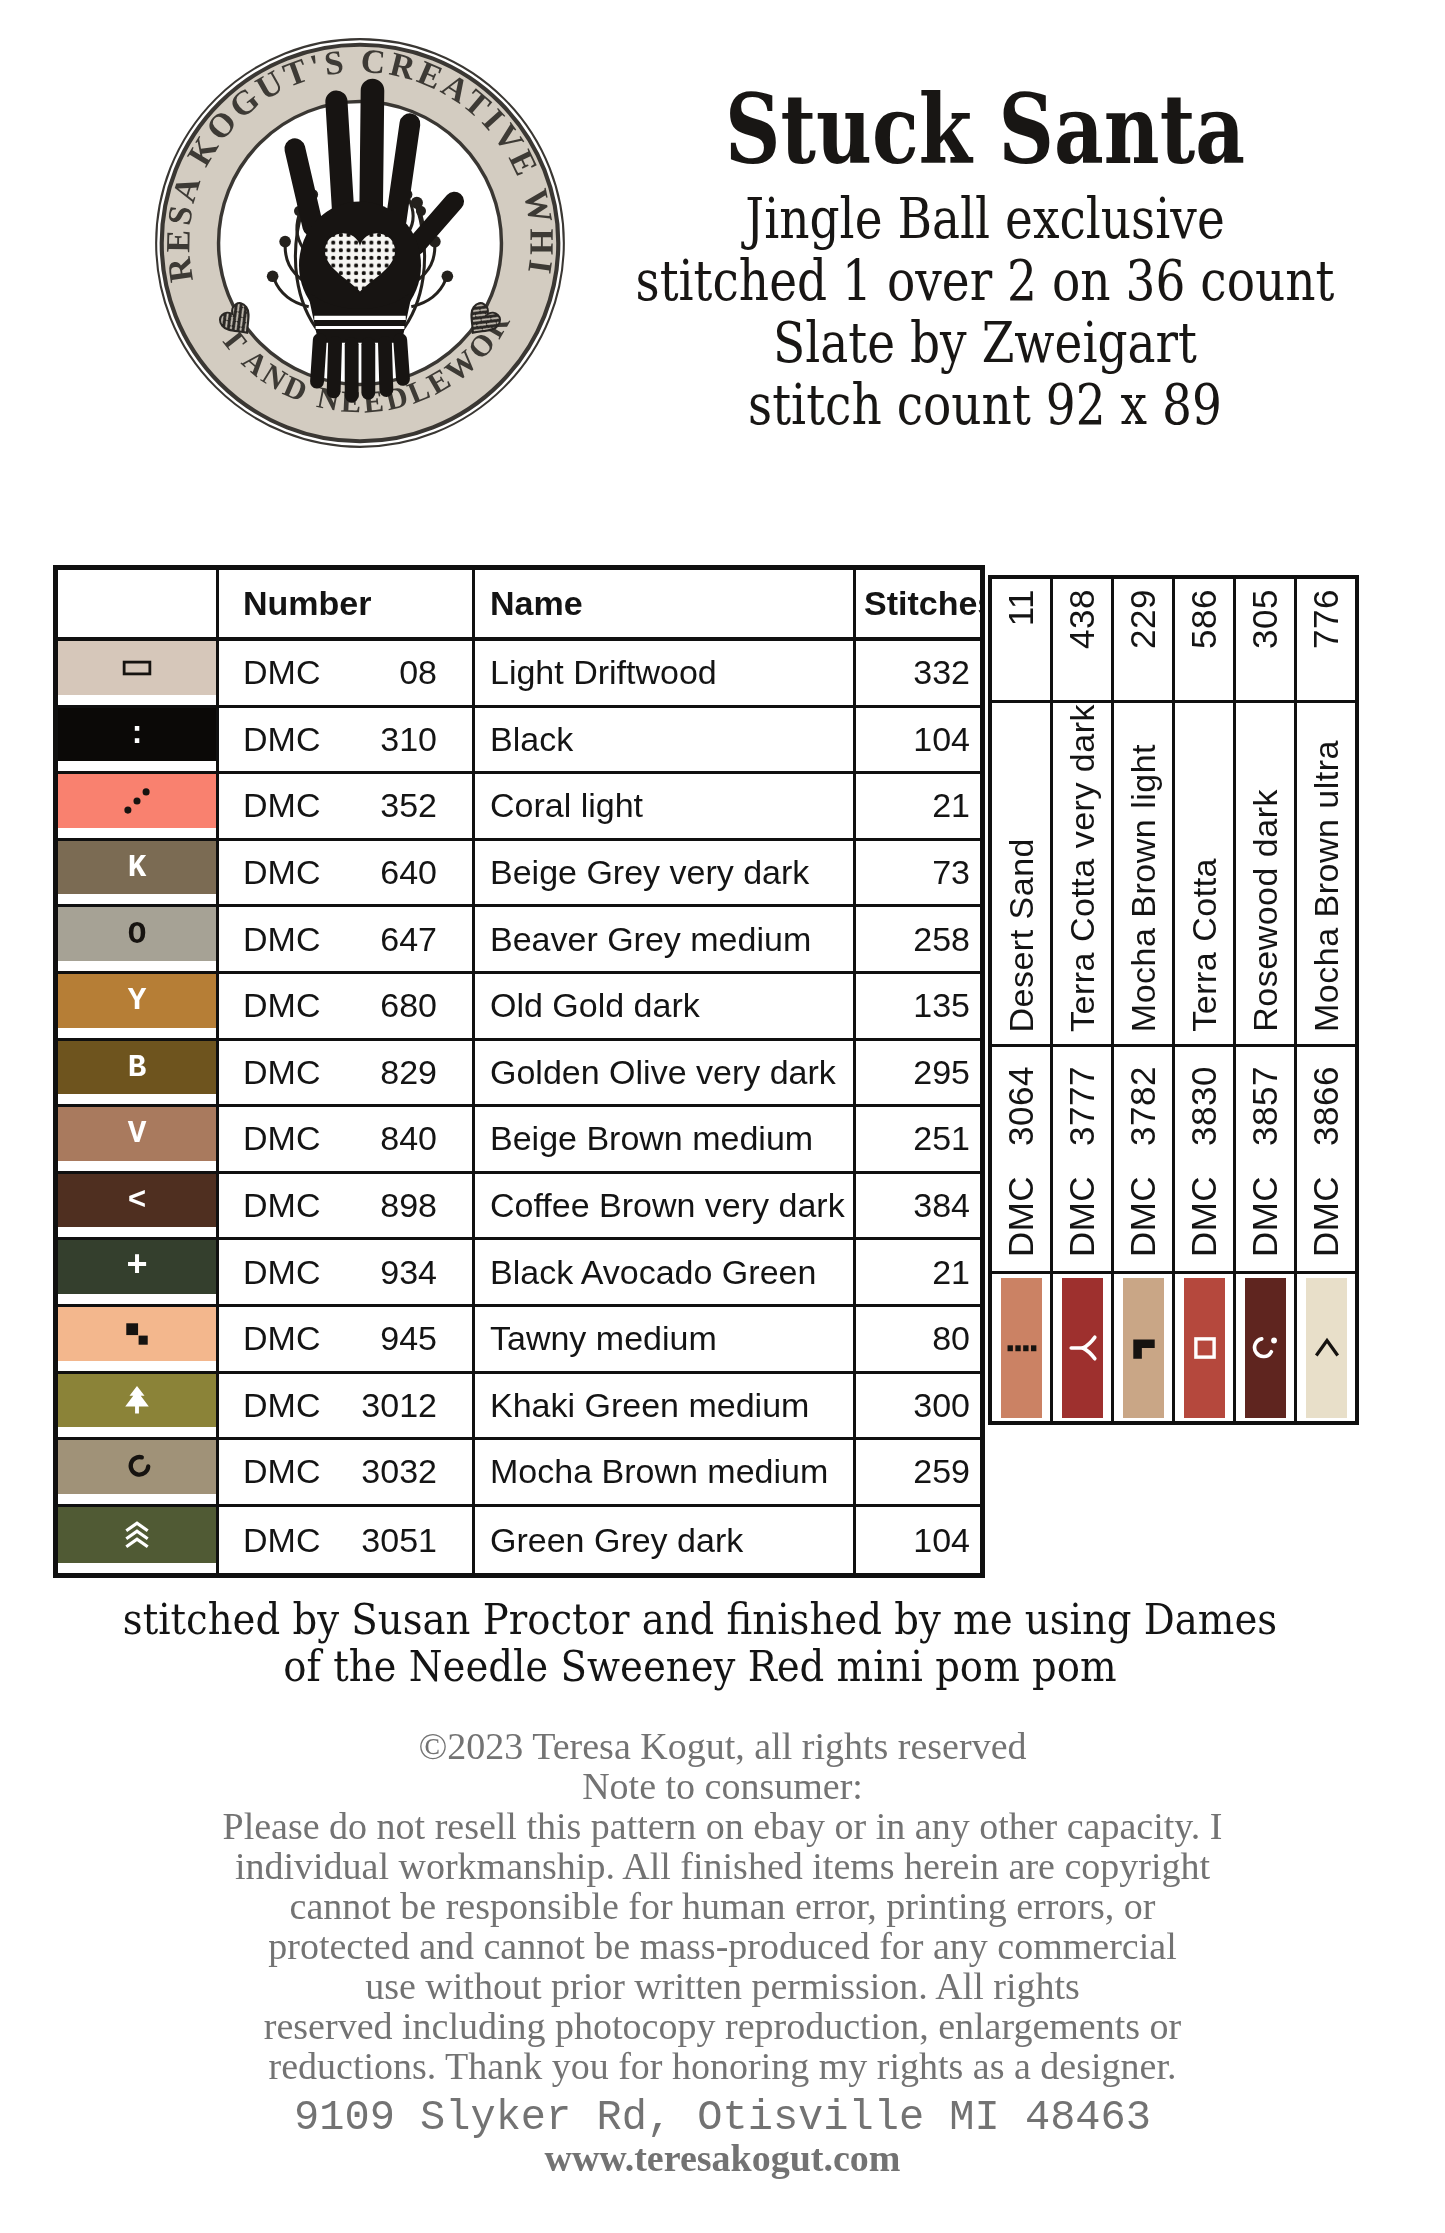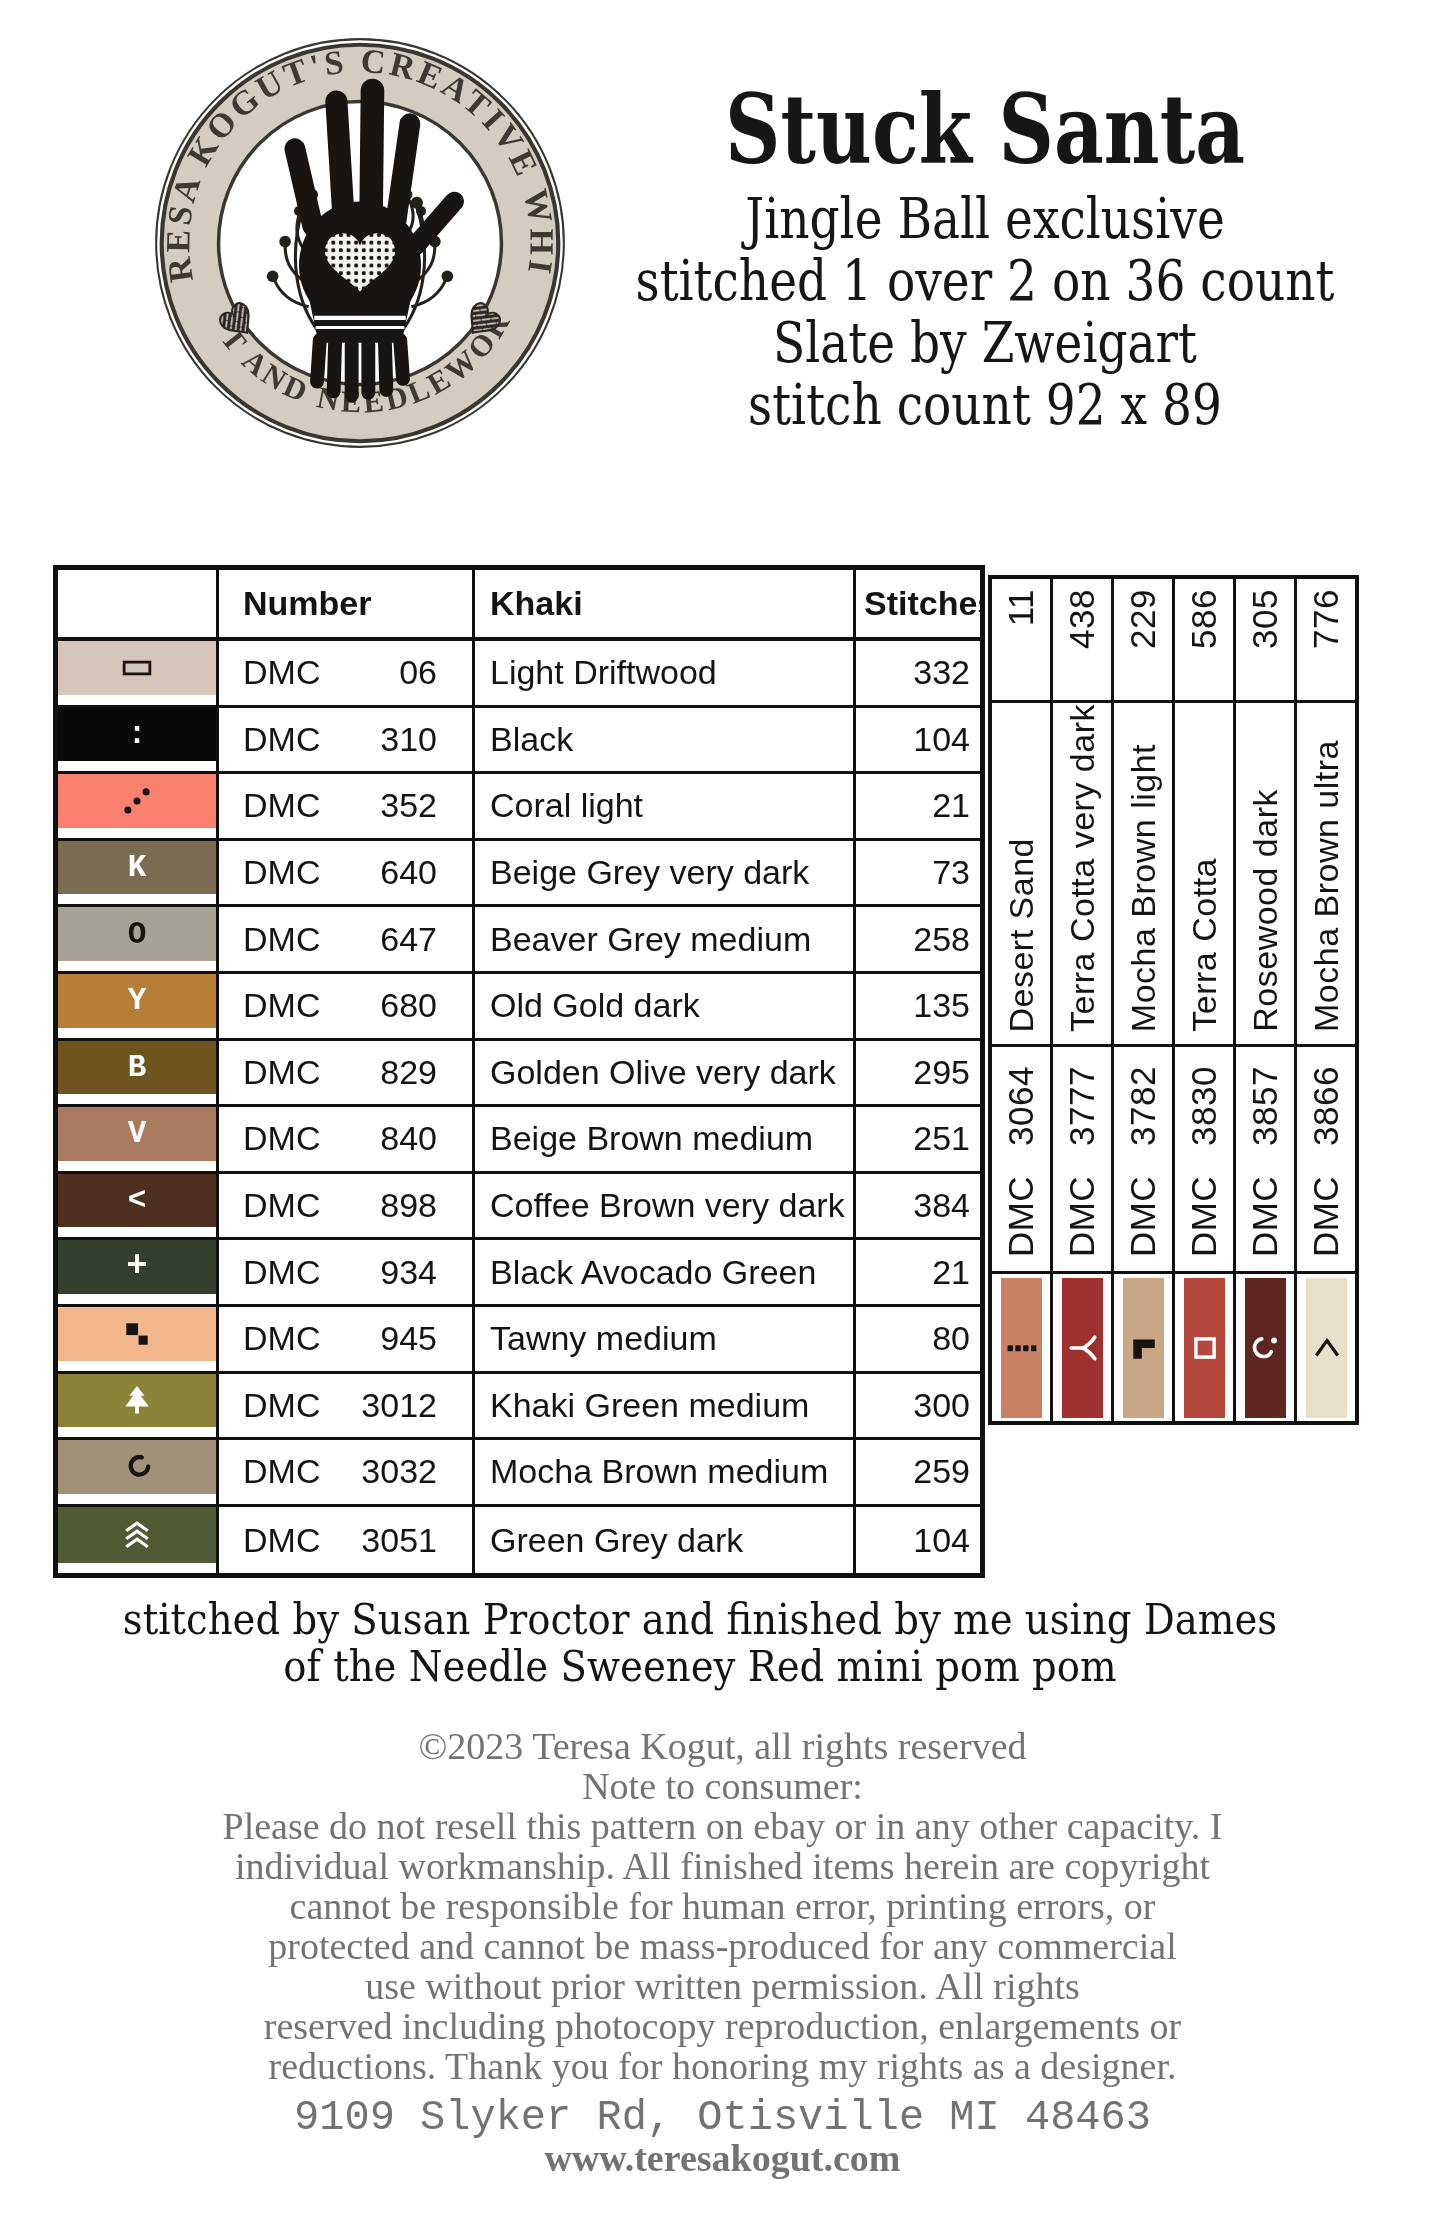--- a/index.html
+++ b/index.html
@@ -167,33 +167,33 @@
     <div class="title-main">Stuck Santa</div>
     <div class="title-sub">Jingle Ball exclusive</div>
     <div class="title-sub">stitched 1 over 2 on 36 count</div>
     <div class="title-sub">Slate by Zweigart</div>
     <div class="title-sub">stitch count 92 x 89</div>
   </div>
 
   <div class="main-table">
     <div class="c-sym hdr"></div>
     <div class="c-num hdr">Number</div>
-    <div class="c-name hdr">Khaki</div>
+    <div class="c-name hdr">Name</div>
     <div class="c-st hdr">Stitches</div>
 
     <div class="c-sym">
       <div class="chip" style="background-color: rgb(214, 199, 186);">
         <svg width="30" height="30" viewBox="0 0 28 28">
             <rect x="2" y="8.5" width="24" height="11" fill="none" stroke="#161310" stroke-width="2.6"></rect>
           </svg>
       </div>
     </div>
     <div class="c-num">
         <span class="dmc-l">DMC</span>
-        <span class="code">06</span>
+        <span class="code">08</span>
       </div>
     <div class="c-name">Light Driftwood</div>
     <div class="c-st">332</div>
 
     <div class="c-sym">
       <div class="chip" style="background-color: rgb(11, 9, 7);">
           <span class="sym ink-w">:</span>
         </div>
     </div>
     <div class="c-num">

